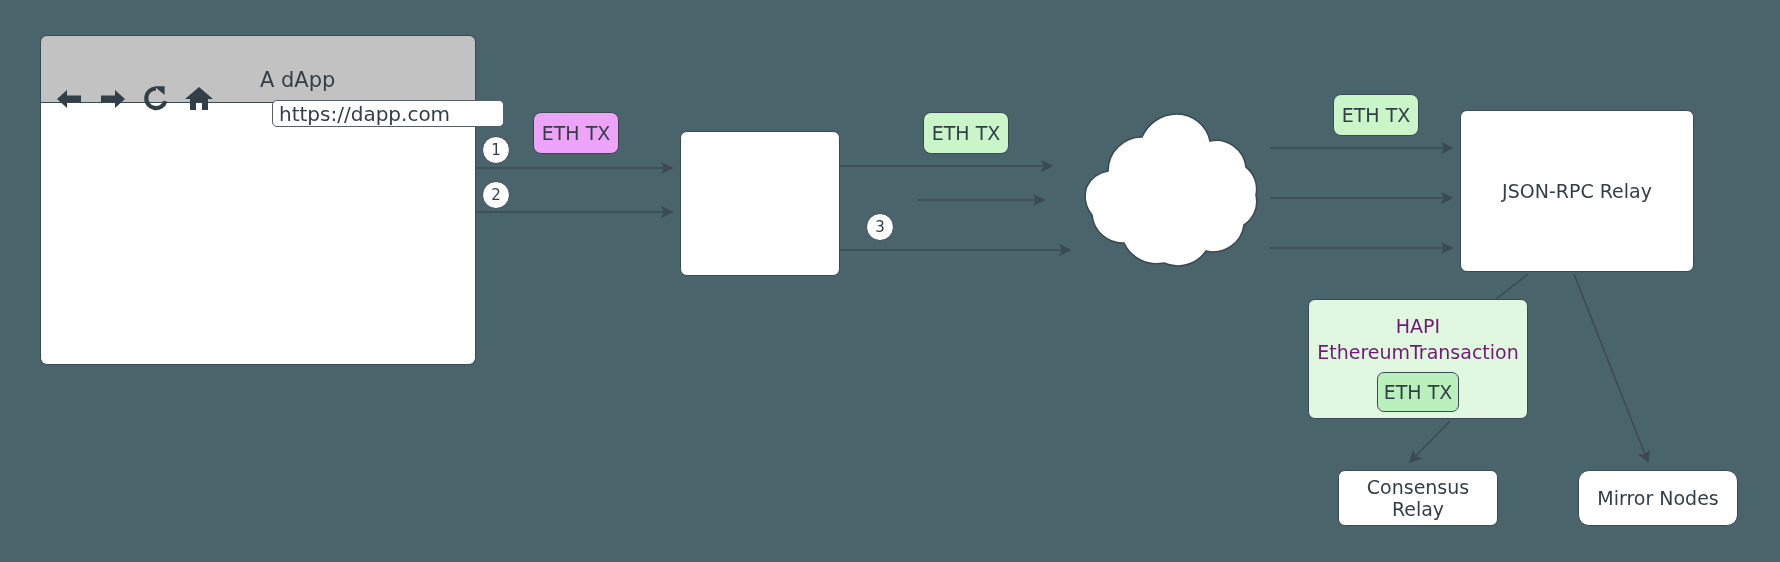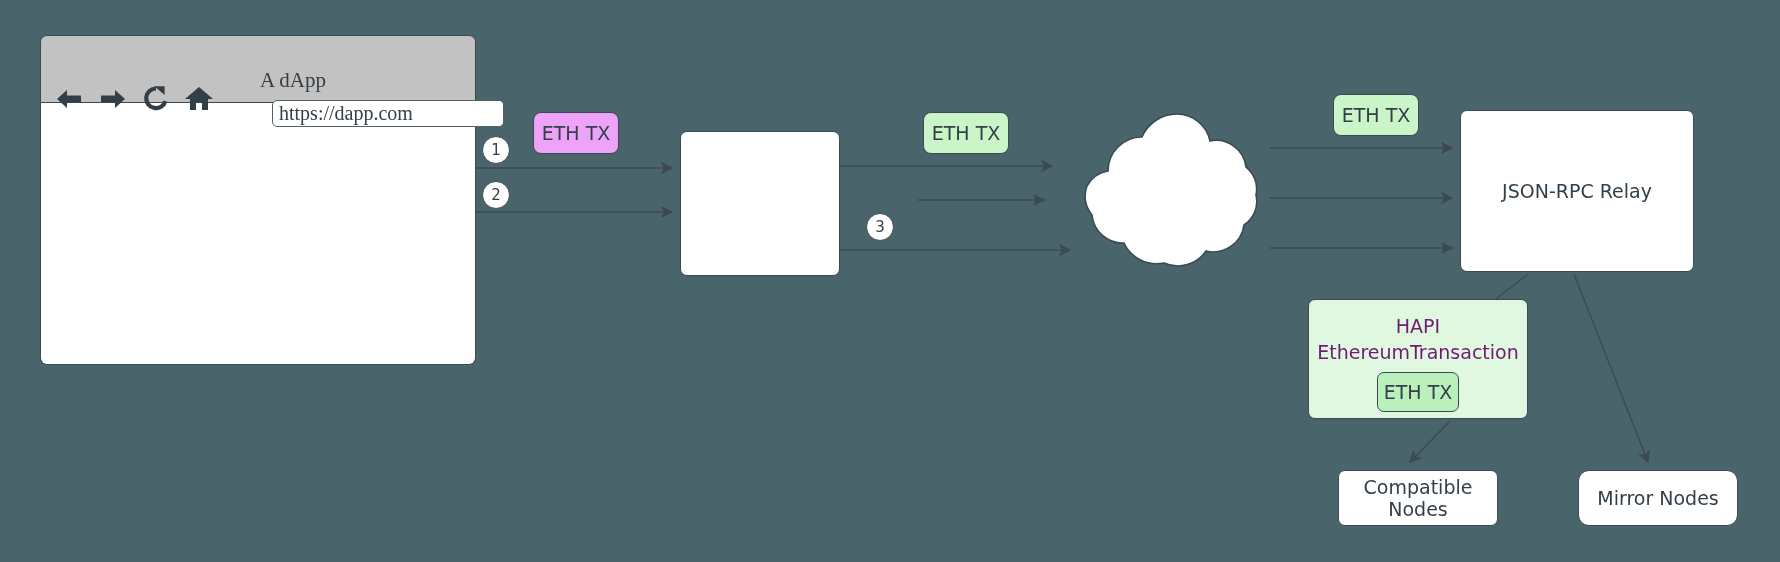--- a/index.html
+++ b/index.html
@@ -102,21 +102,21 @@
       <path d="M1574,274 L1648,462"></path>
 
       <path d="M1450,421 L1410,462"></path>
     </g>
 
     <g stroke="#3b4a52" stroke-width="1.4" fill="none">
       <path d="M1528,274 L1496,299"></path>
     </g>
   </svg>
 
-  <div class="node browser" style="border:none;background:transparent;font-family:Liberation Serif, serif;">
+  <div class="node browser" style="border:none;background:transparent;">
     <div class="browser-chrome"></div>
     <div class="browser-body"></div>
 
     <div class="nav-icons">
       <span>
         <svg width="30" height="26" viewBox="0 0 30 26">
           <path d="M3,13 L13,4 L13,9.5 L27,9.5 L27,16.5 L13,16.5 L13,22 Z" fill="#333f48"></path>
         </svg>
       </span>
       <span>
@@ -180,19 +180,19 @@
 
   <div class="node hapi">
     <div class="hapi-title">
       <div>HAPI</div>
       <div>EthereumTransaction</div>
     </div>
     <div class="hapi-badge">ETH TX</div>
   </div>
 
   <div class="node consensus">
-    <span>Compatible Nodes</span>
+    <span>Consensus Relay</span>
   </div>
   <div class="node mirror">
     <span>Mirror Nodes</span>
   </div>
 
 </div>
 
 </body></html>

